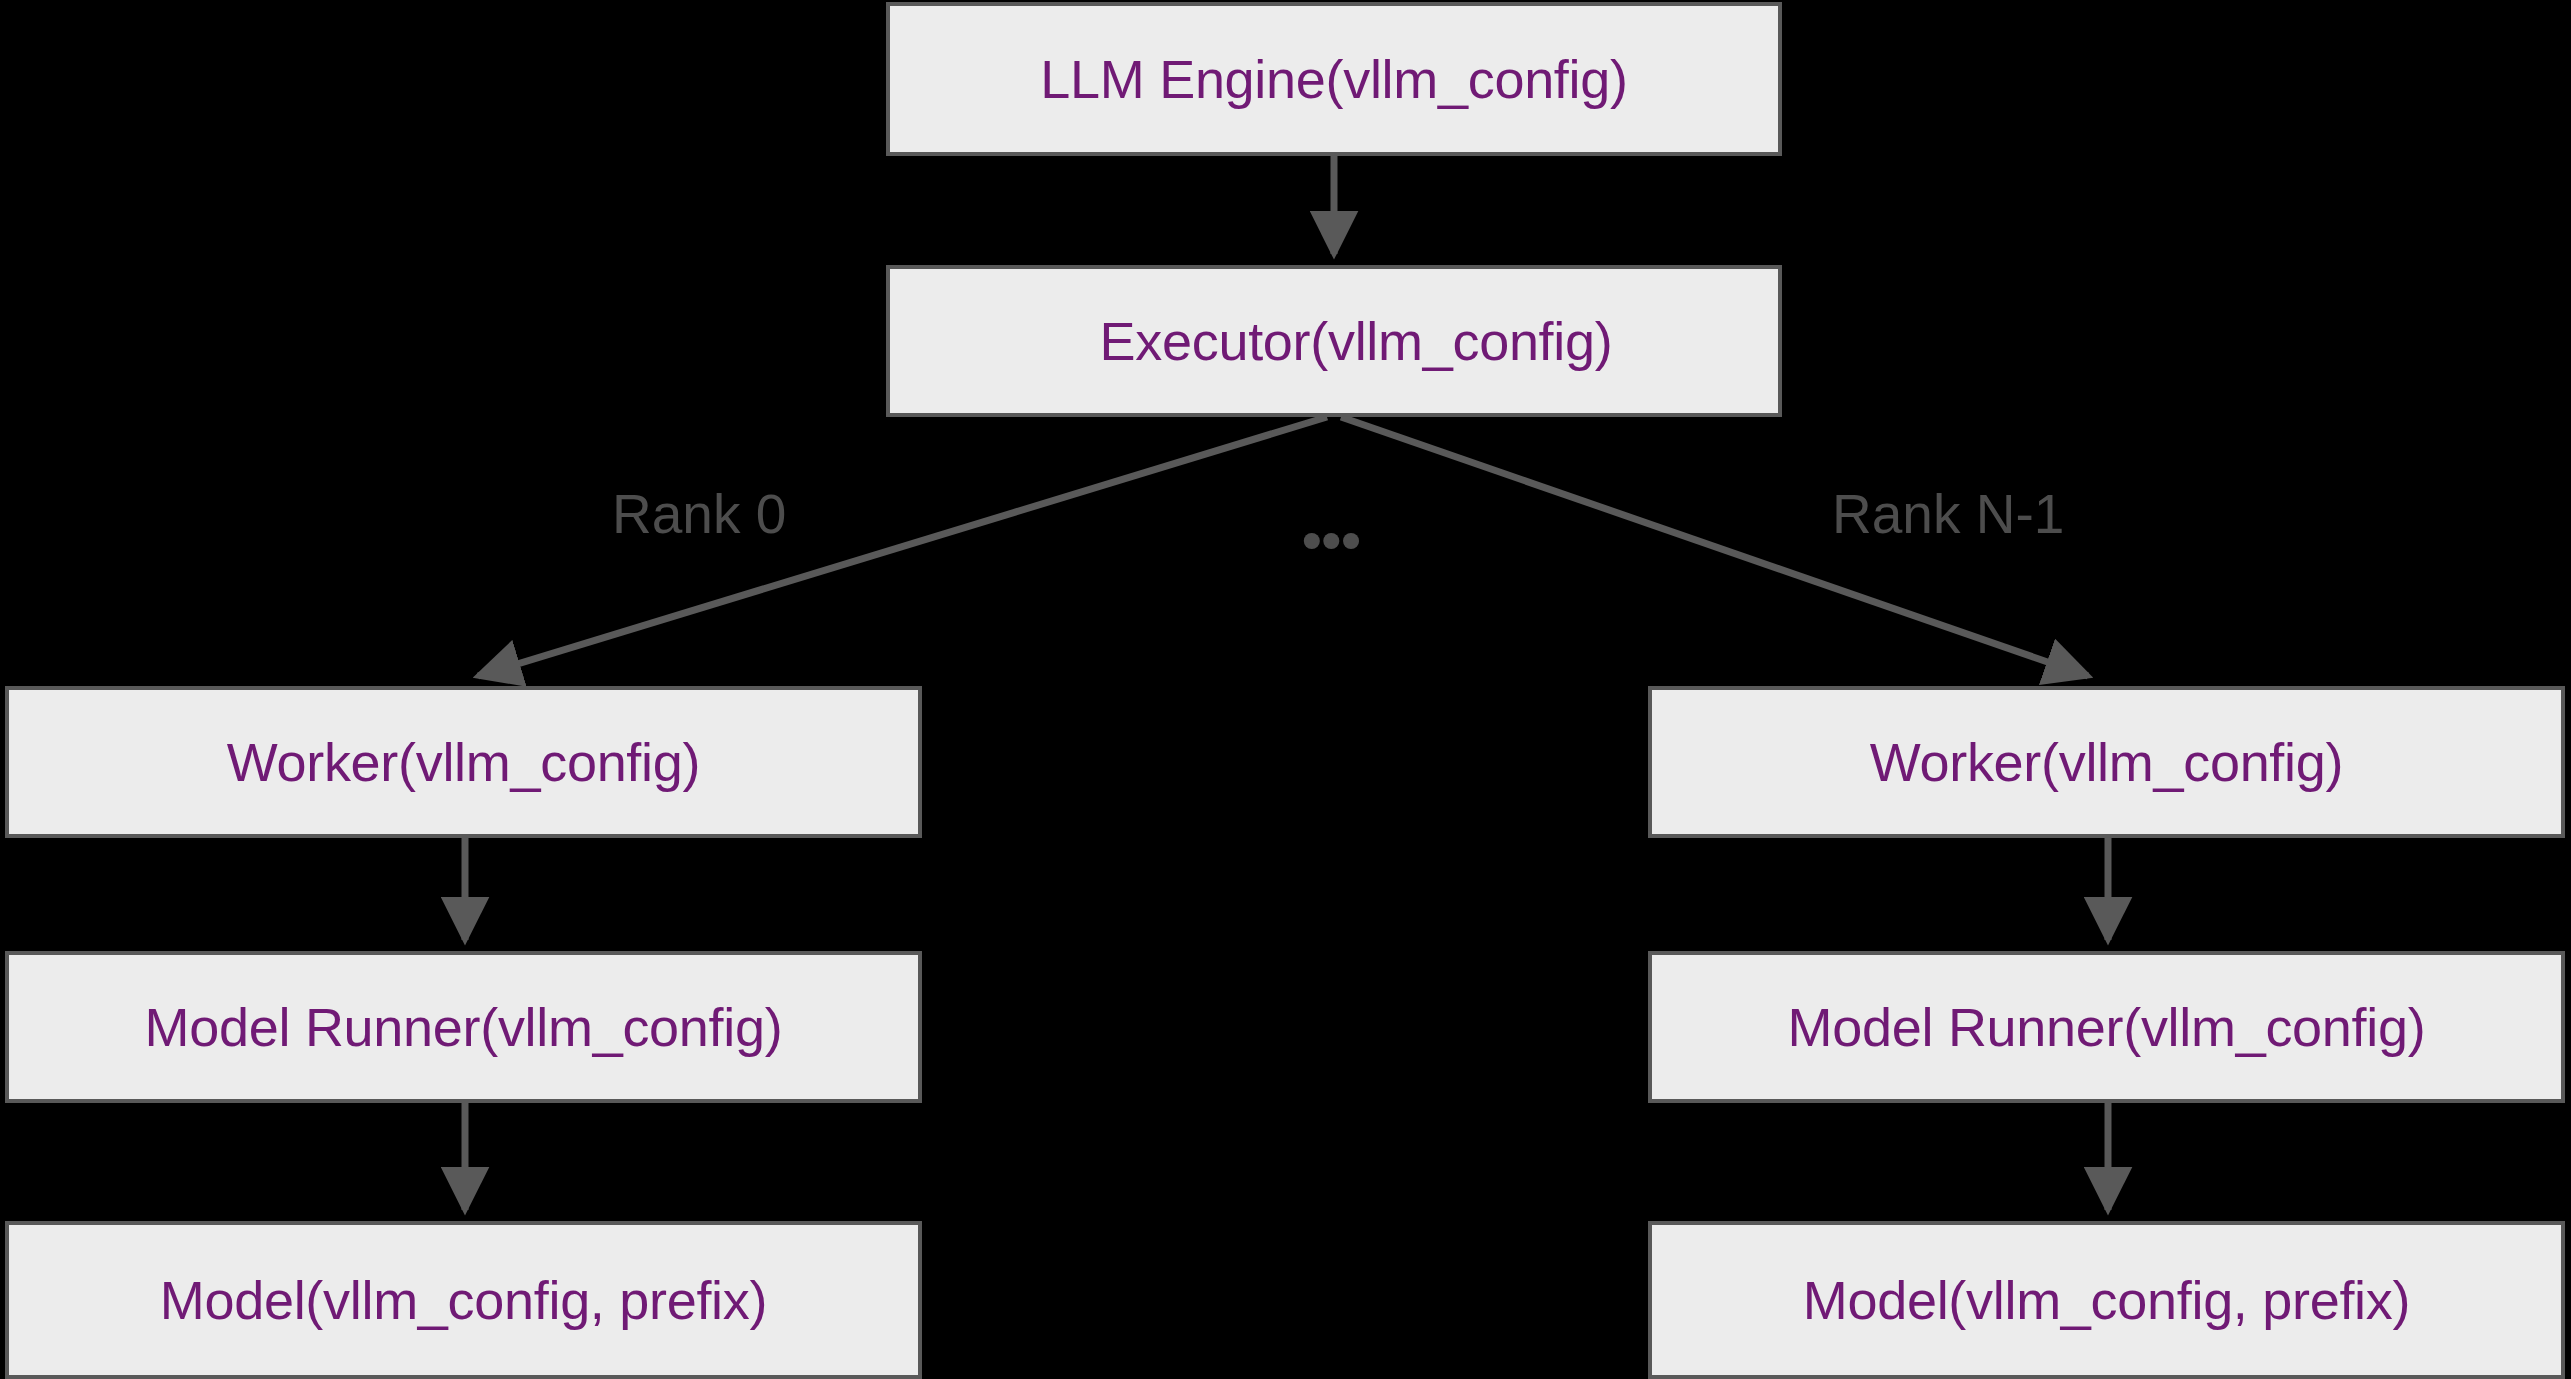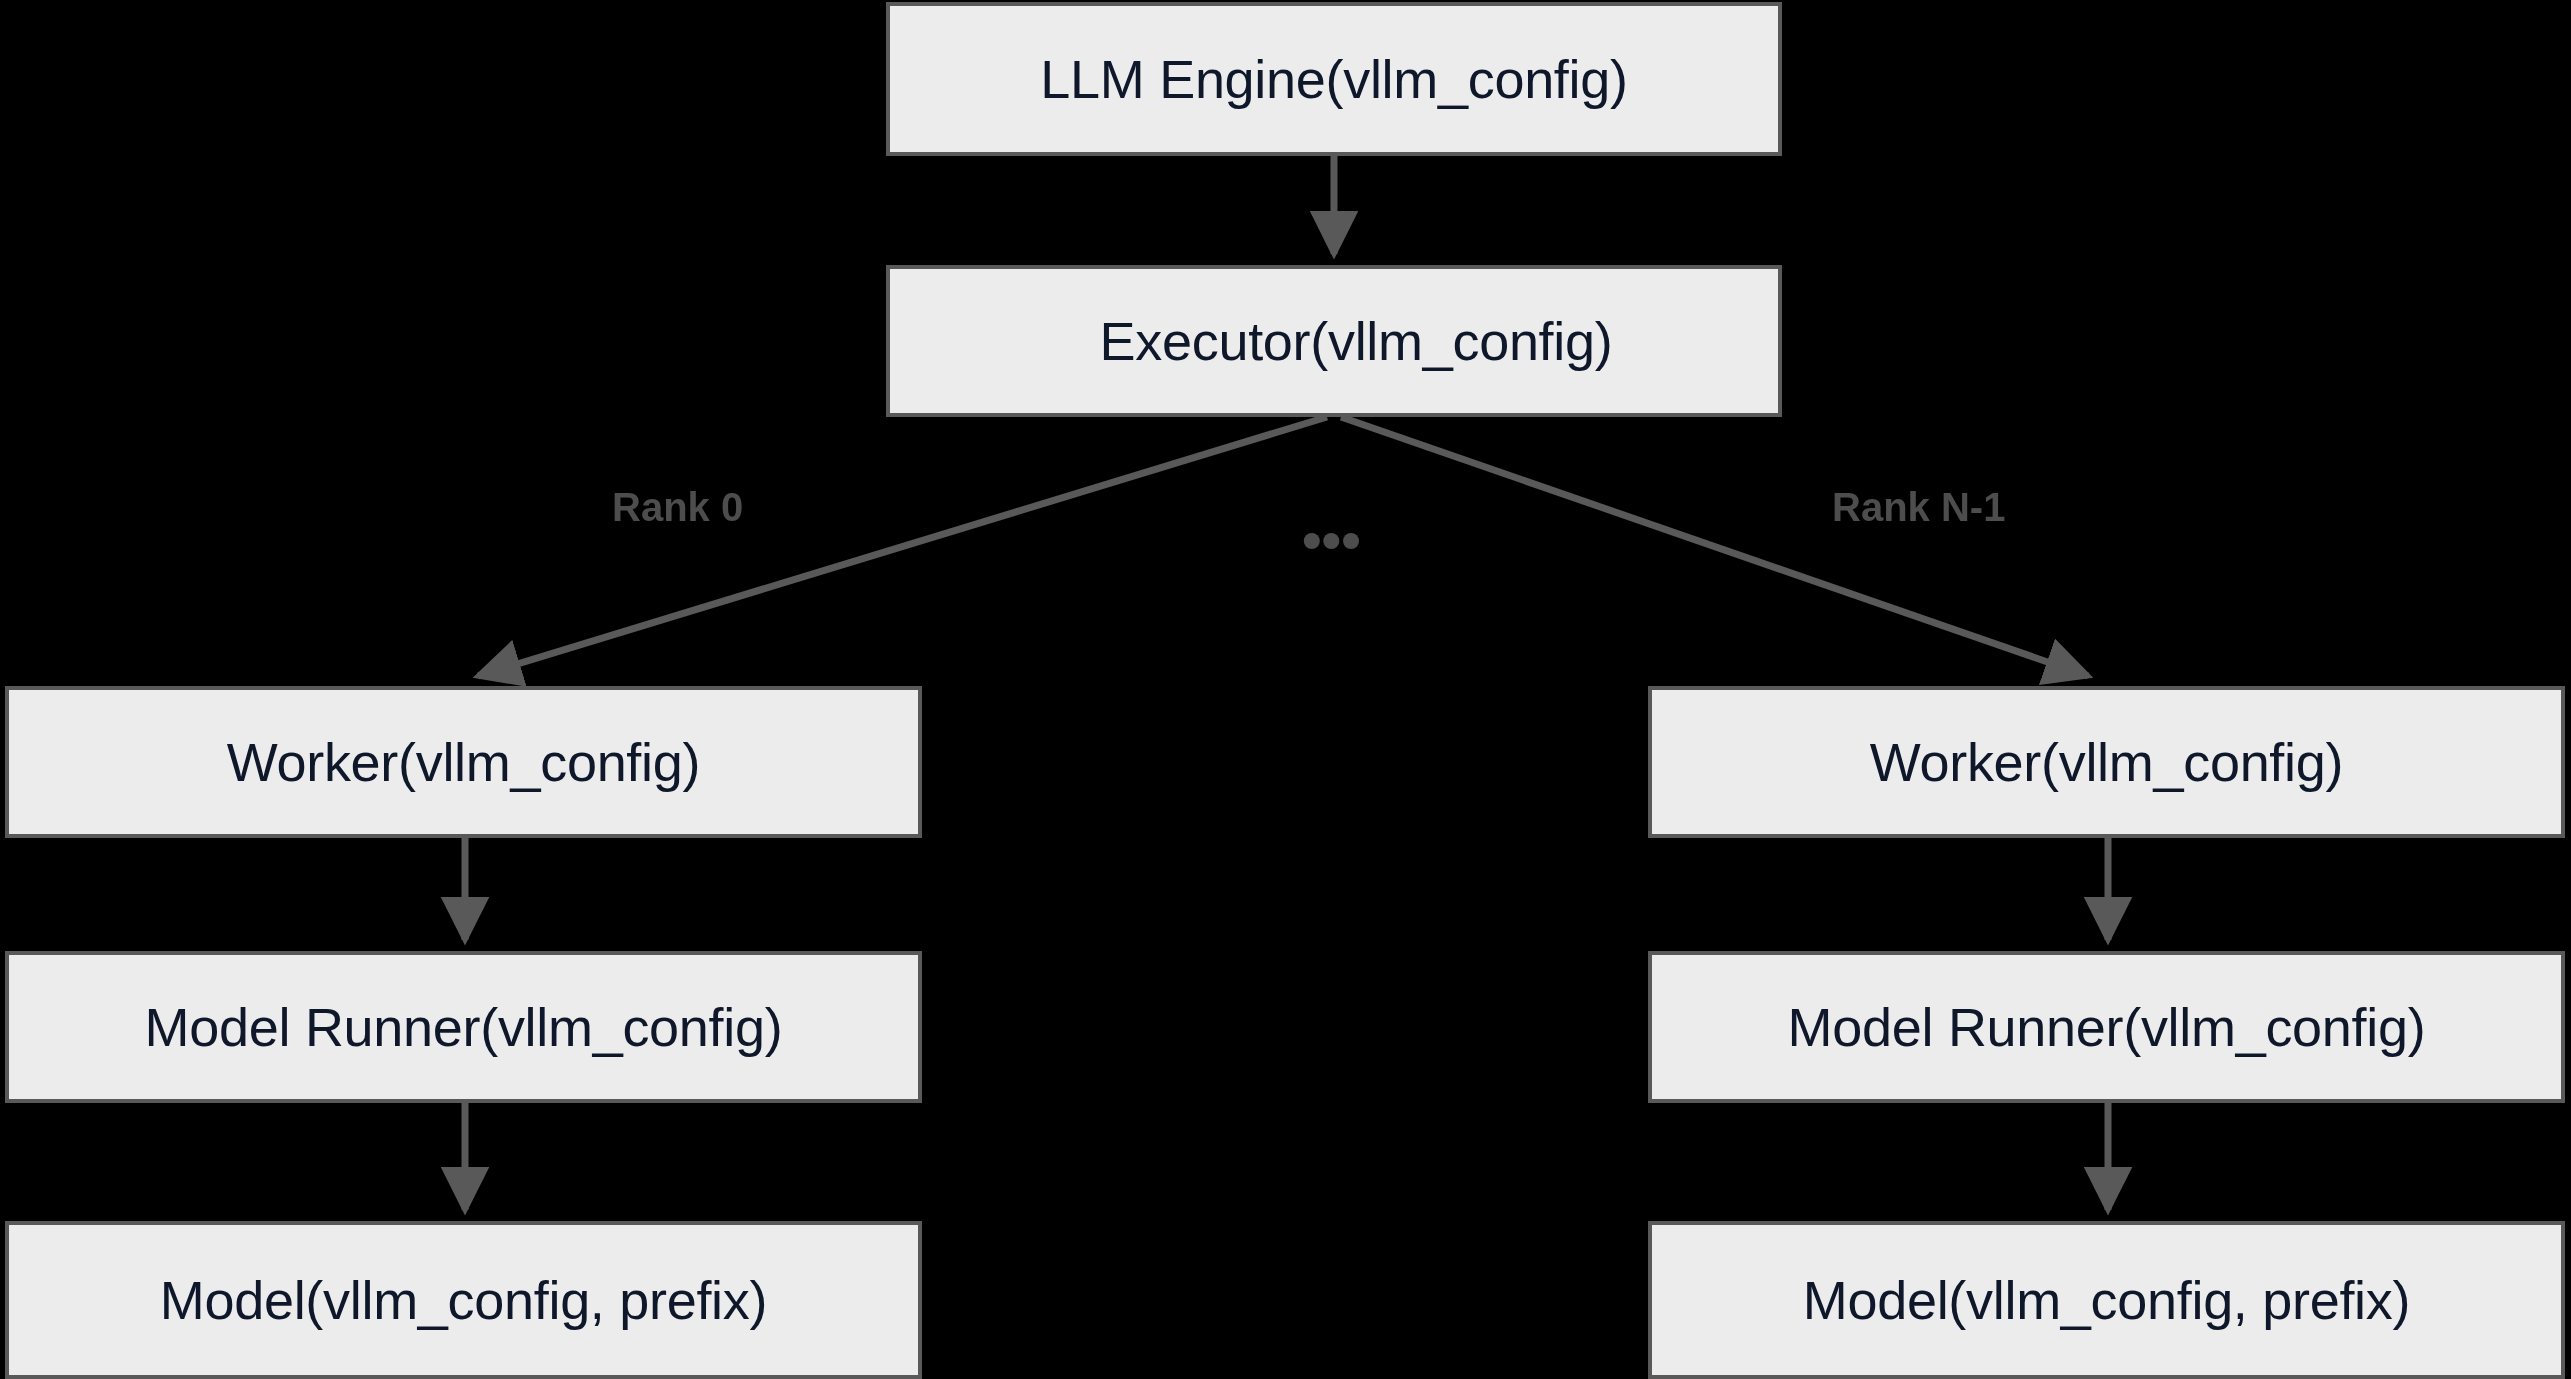--- a/index.html
+++ b/index.html
@@ -30,33 +30,33 @@
     position: absolute;
     box-sizing: border-box;
     background: #ececec;
     border: 4px solid #595959;
     display: flex;
     align-items: center;
     justify-content: center;
     z-index: 3;
   }
   .node-label {
-    color: #0f172a;
+    color: #701a75;
     font-size: 54px;
     font-weight: 400;
     letter-spacing: -0.3px;
     white-space: nowrap;
     line-height: 1;
     font-family: "Liberation Sans", sans-serif;
   }
   .edge-label {
     position: absolute;
     color: #4d4d4d;
-    font-size: 40px;
-    font-weight: 700;
+    font-size: 55px;
+    font-weight: 400;
     white-space: nowrap;
     line-height: 1;
     z-index: 4;
     font-family: "Liberation Sans", sans-serif;
   }
   .ellipsis-label {
     position: absolute;
     color: #4d4d4d;
     font-size: 56px;
     font-weight: 700;

